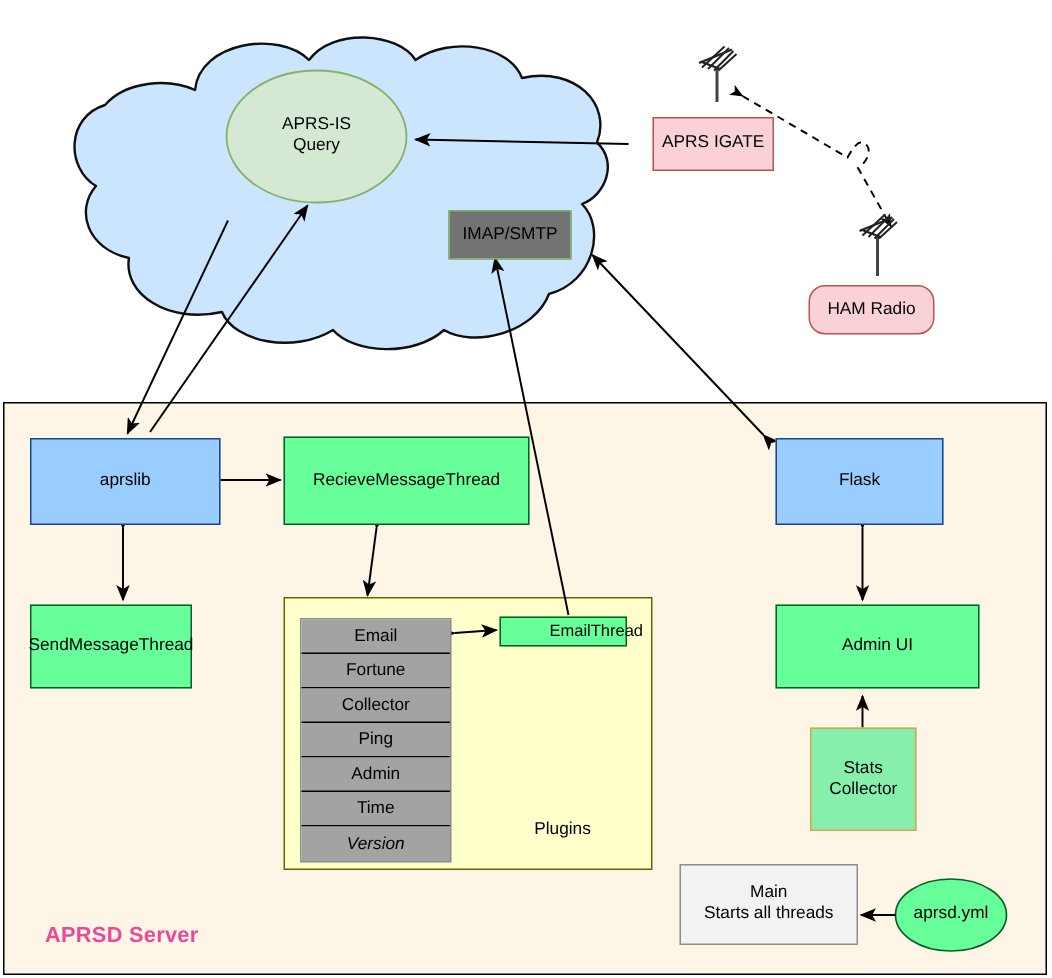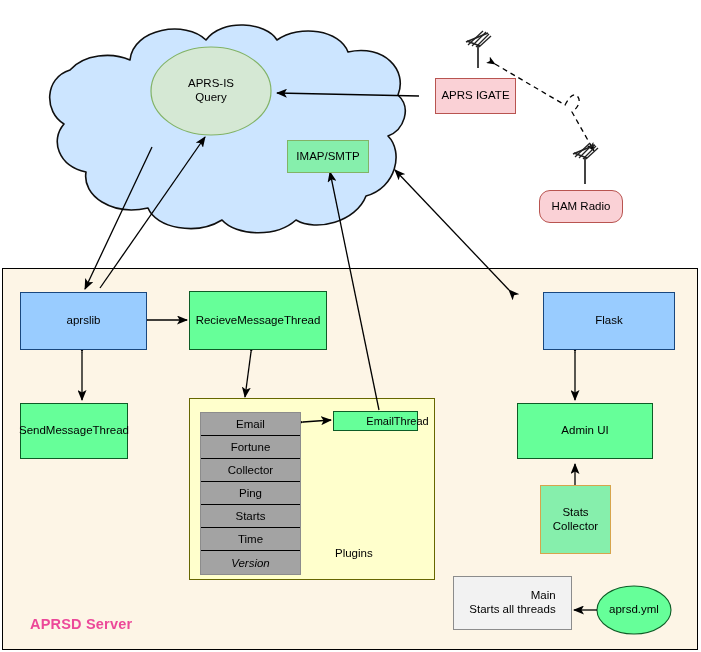--- a/index.html
+++ b/index.html
@@ -17,40 +17,40 @@
   .node{
     position:absolute;box-sizing:border-box;
     display:flex;align-items:center;justify-content:center;
     text-align:center;line-height:1.18;color:#000000;
     font-size:11.5px;
   }
   .box{border:1px solid #000000;}
   .blue   {background:#99ccff;border-color:#19477e;}
   .green  {background:#66ff99;border-color:#0d5c26;}
   .pink   {background:#fad1d6;border-color:#b85450;}
-  .lgreen {background:#86efac;border-color:#82b366;}
+  .lgreen {background:#737373;border-color:#82b366;margin-left:12px;}
   .orange {background:#86efac;border-color:#d6a44c;}
   .gray   {background:#f2f2f2;border-color:#8c8c8c;}
 
   #aprsd-container{
     position:absolute;left:2px;top:268px;width:696px;height:382px;
     background:#fdf5e6;border:1px solid #000000;box-sizing:border-box;
   }
   #aprsd-title{
     position:absolute;left:30px;top:616px;
     font-size:14.5px;font-weight:bold;color:#ec4899;
     letter-spacing:.2px;
   }
   #plugins-panel{
     position:absolute;left:189px;top:398px;width:246px;height:182px;
     background:#ffffcc;border:1px solid #666600;box-sizing:border-box;
   }
   #plugins-label{
     position:absolute;left:335px;top:547px;width:80px;
-    text-align:left;font-size:11.5px;color:#000000;
+    text-align:center;font-size:11.5px;color:#000000;
   }
   .plugin-list{
     position:absolute;left:200px;top:412px;width:101px;
     border:1px solid #8c8c8c;box-sizing:border-box;
   }
   .plugin-item{
     height:23px;box-sizing:border-box;
     background:#a3a3a3;border-bottom:1px solid #000000;
     display:flex;align-items:center;justify-content:center;
     font-size:11.5px;color:#000000;
@@ -171,42 +171,42 @@
 Query</div>
 
     <div class="node box lgreen" style="left:287px;top:140px;width:82px;height:33px;">IMAP/SMTP</div>
 
     <div class="node box pink" style="left:419px;top:78px;width:81px;height:36px;margin-left:16px;">APRS IGATE</div>
 
     <div class="node box pink" style="left:539px;top:190px;width:84px;height:33px;border-radius:11px;">HAM Radio</div>
 
     <div class="node box blue" style="left:20px;top:292px;width:127px;height:58px;">aprslib</div>
 
-    <div class="node box green" style="left:189px;top:291px;width:138px;height:59px;">RecieveMessageThread</div>
-
-    <div class="node box blue" style="left:543px;top:292px;width:132px;height:58px;">Flask</div>
+    <div class="node box green" style="left:189px;top:291px;width:164px;height:59px;">RecieveMessageThread</div>
+
+    <div class="node box blue" style="left:517px;top:292px;width:112px;height:58px;">Flask</div>
 
     <div class="node box green" style="left:20px;top:403px;width:108px;height:56px;">SendMessageThread</div>
 
     <div class="node box green" style="left:333px;top:411px;width:85px;height:20px;font-size:11px;padding-left:44px;">EmailThread</div>
 
     <div class="node box green" style="left:517px;top:403px;width:136px;height:56px;">Admin UI</div>
 
     <div class="plugin-list">
       <div class="plugin-item">Email</div>
       <div class="plugin-item">Fortune</div>
       <div class="plugin-item">Collector</div>
       <div class="plugin-item">Ping</div>
-      <div class="plugin-item">Starts</div>
+      <div class="plugin-item">Admin</div>
       <div class="plugin-item">Time</div>
       <div class="plugin-item">Version</div>
     </div>
 
     <div class="node box orange caption-2" style="left:540px;top:485px;width:71px;height:69px;">Stats
 Collector</div>
 
-    <div class="node box gray caption-2" style="left:453px;top:576px;width:119px;height:54px;text-align:right;">Main
+    <div class="node box gray caption-2" style="left:453px;top:576px;width:119px;height:54px;">Main
 Starts all threads</div>
 
     <div class="node" style="left:597px;top:598px;width:74px;height:24px;">aprsd.yml</div>
 
   </div>
 </div>
 
 </body></html>

